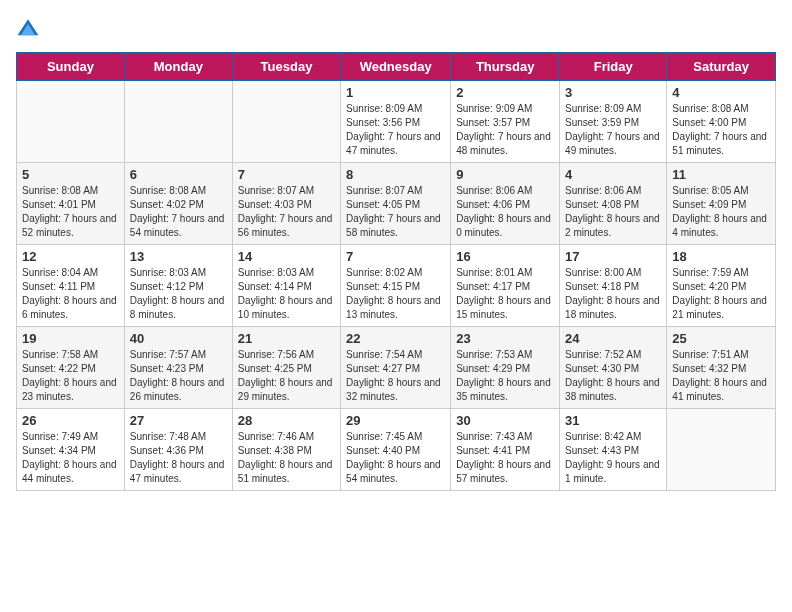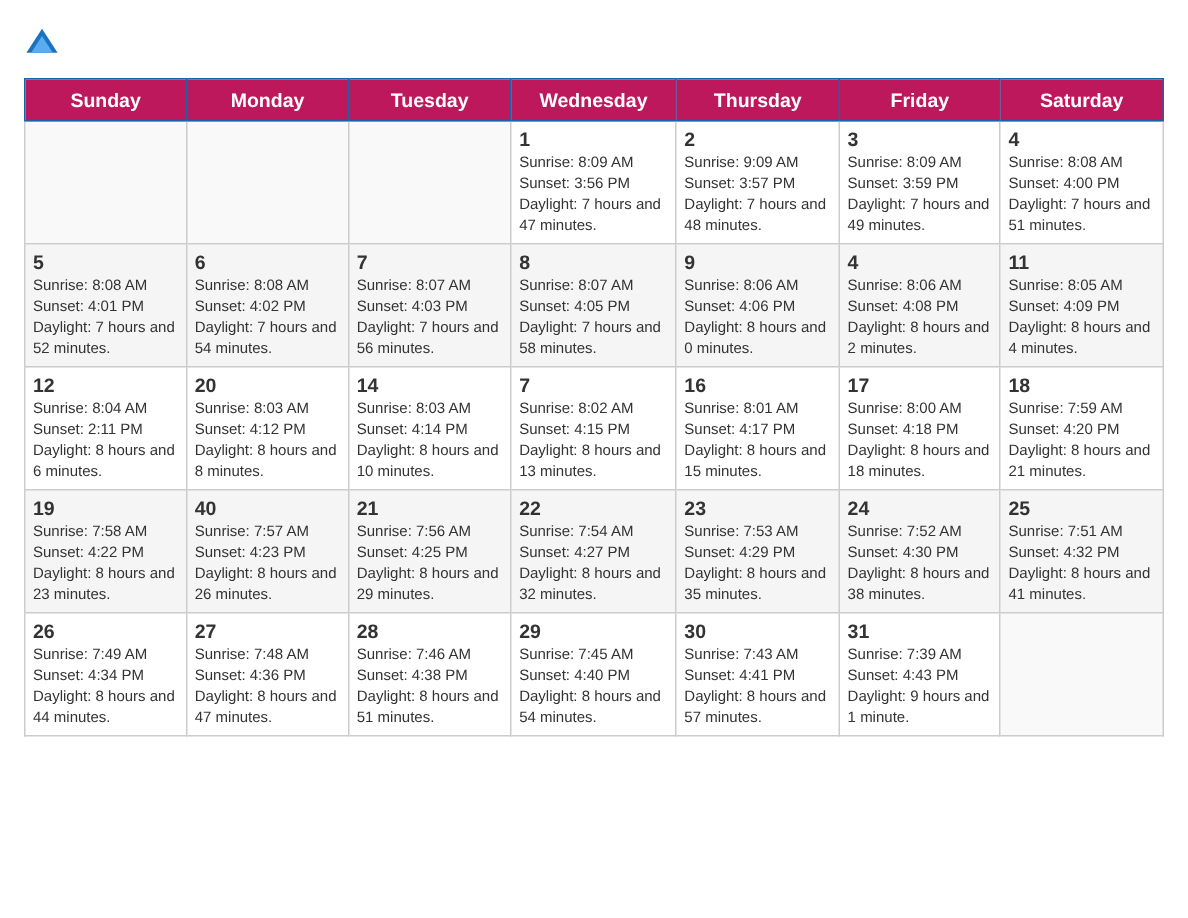--- a/index.html
+++ b/index.html
@@ -193,25 +193,25 @@
           <span class="day-number">11</span>
           <div class="day-info">Sunrise: 8:05 AM
 Sunset: 4:09 PM
 Daylight: 8 hours and 4 minutes.</div>
         </td>
       </tr>
       <tr>
         <td>
           <span class="day-number">12</span>
           <div class="day-info">Sunrise: 8:04 AM
-Sunset: 2:11 PM
+Sunset: 4:11 PM
 Daylight: 8 hours and 6 minutes.</div>
         </td>
         <td>
-          <span class="day-number">20</span>
+          <span class="day-number">13</span>
           <div class="day-info">Sunrise: 8:03 AM
 Sunset: 4:12 PM
 Daylight: 8 hours and 8 minutes.</div>
         </td>
         <td>
           <span class="day-number">14</span>
           <div class="day-info">Sunrise: 8:03 AM
 Sunset: 4:14 PM
 Daylight: 8 hours and 10 minutes.</div>
         </td>
@@ -310,20 +310,20 @@
 Daylight: 8 hours and 54 minutes.</div>
         </td>
         <td>
           <span class="day-number">30</span>
           <div class="day-info">Sunrise: 7:43 AM
 Sunset: 4:41 PM
 Daylight: 8 hours and 57 minutes.</div>
         </td>
         <td>
           <span class="day-number">31</span>
-          <div class="day-info">Sunrise: 7:39 AM
+          <div class="day-info">Sunrise: 8:42 AM
 Sunset: 4:43 PM
 Daylight: 9 hours and 1 minute.</div>
         </td>
         <td class="empty"></td>
       </tr>
     </tbody>
 </table>
 
 </body></html>

